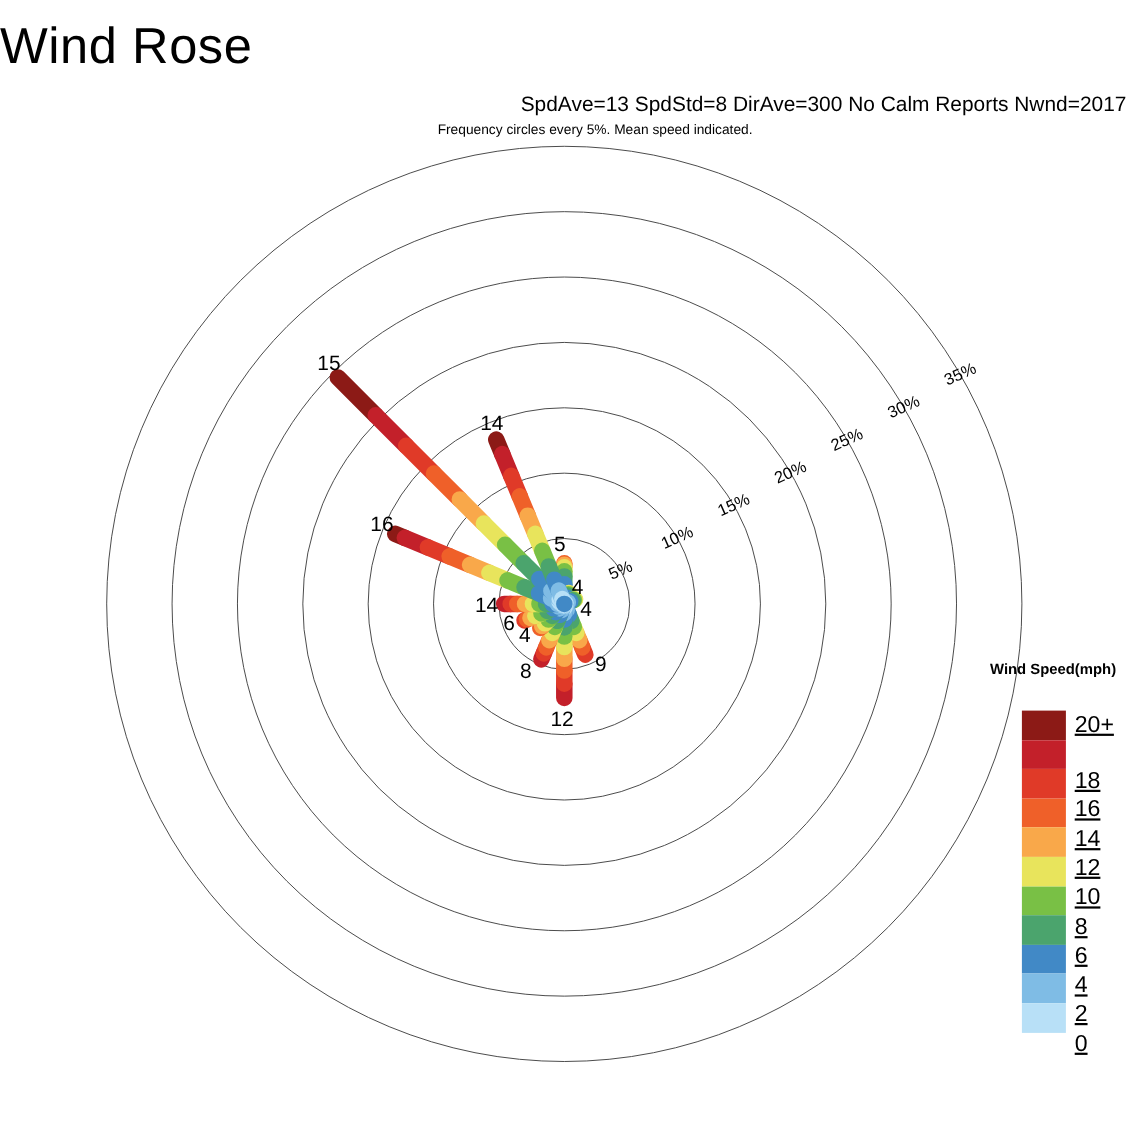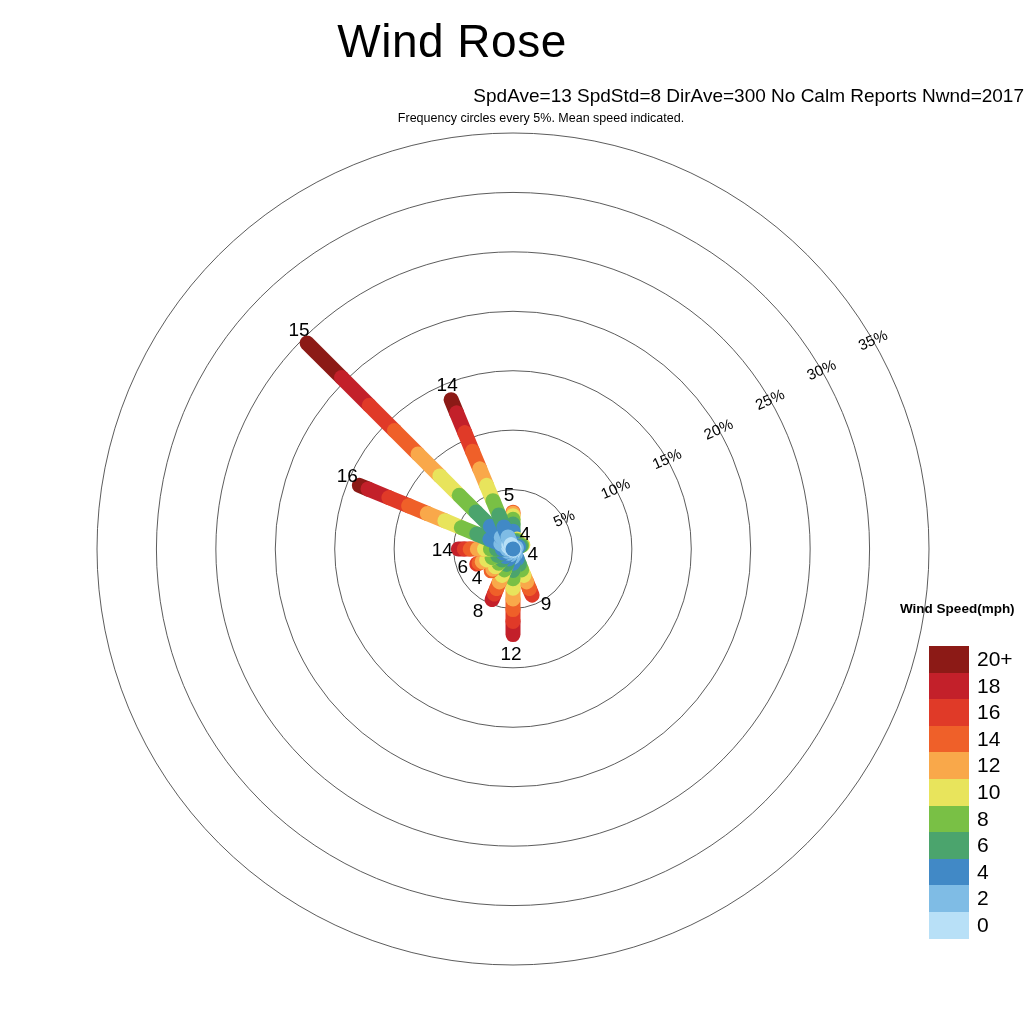--- a/index.html
+++ b/index.html
@@ -19,21 +19,21 @@
     position: absolute;
     left: 0; top: 0;
     width: 1024px;
     height: 1024px;
   }
   .title {
     position: absolute;
     left: 0;
     top: 14px;
     width: 904px;
-    text-align: center;
+    text-align: left;
     font-size: 46px;
     font-weight: 400;
     letter-spacing: 0.5px;
     line-height: 54px;
   }
   .substat {
     position: absolute;
     left: 0;
     top: 84px;
     width: 1024px;
@@ -66,35 +66,37 @@
   }
   .legend-body {
     position: absolute;
     left: 929px;
     top: 646px;
     width: 92px;
   }
   .legend-row {
     display: flex;
     height: 26.6px;
+    text-decoration: underline;
   }
   .legend-swatch {
     width: 40px;
     height: 26.6px;
     flex: 0 0 auto;
   }
   .legend-label {
     flex: 1 1 auto;
     text-align: left;
     padding-left: 8px;
     font-size: 21px;
     line-height: 26.6px;
     white-space: nowrap;
   }
   .legend-label.narrow {
+    margin-top: 24px;
   }
 </style>
 </head>
 <body>
 
 <div id="stage">
 
   <div class="title">Wind Rose</div>
   <div class="substat">SpdAve=13  SpdStd=8  DirAve=300   No Calm Reports  Nwnd=2017</div>
   <div class="subnote">Frequency circles every 5%. Mean speed indicated.</div>

